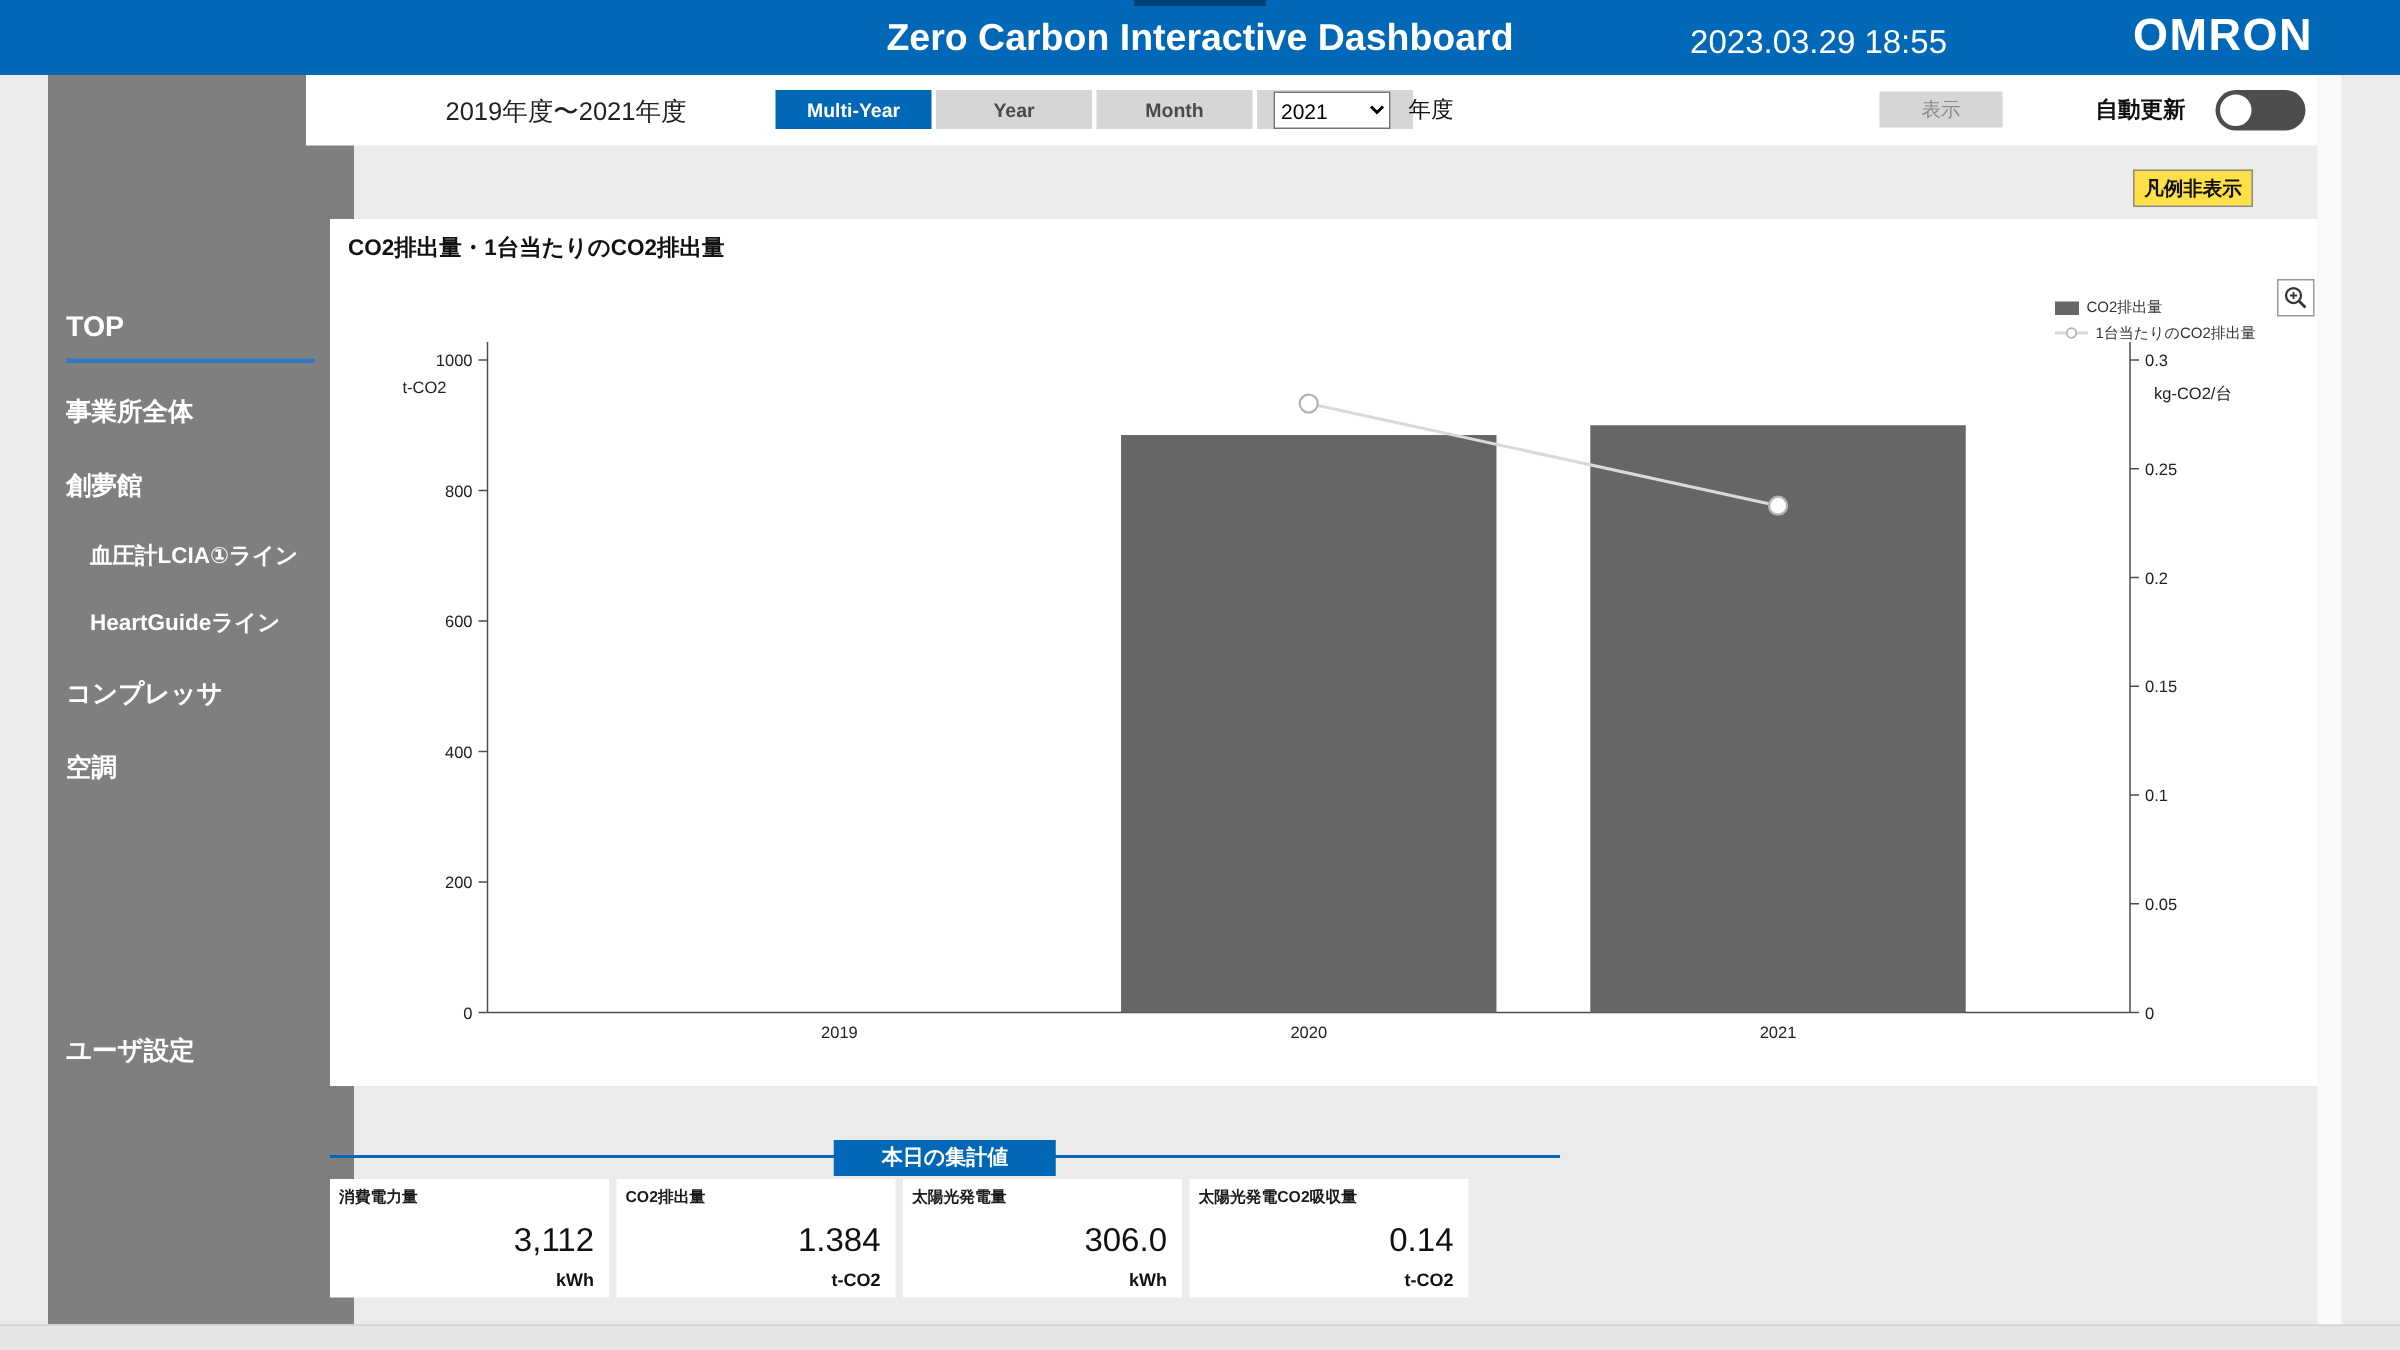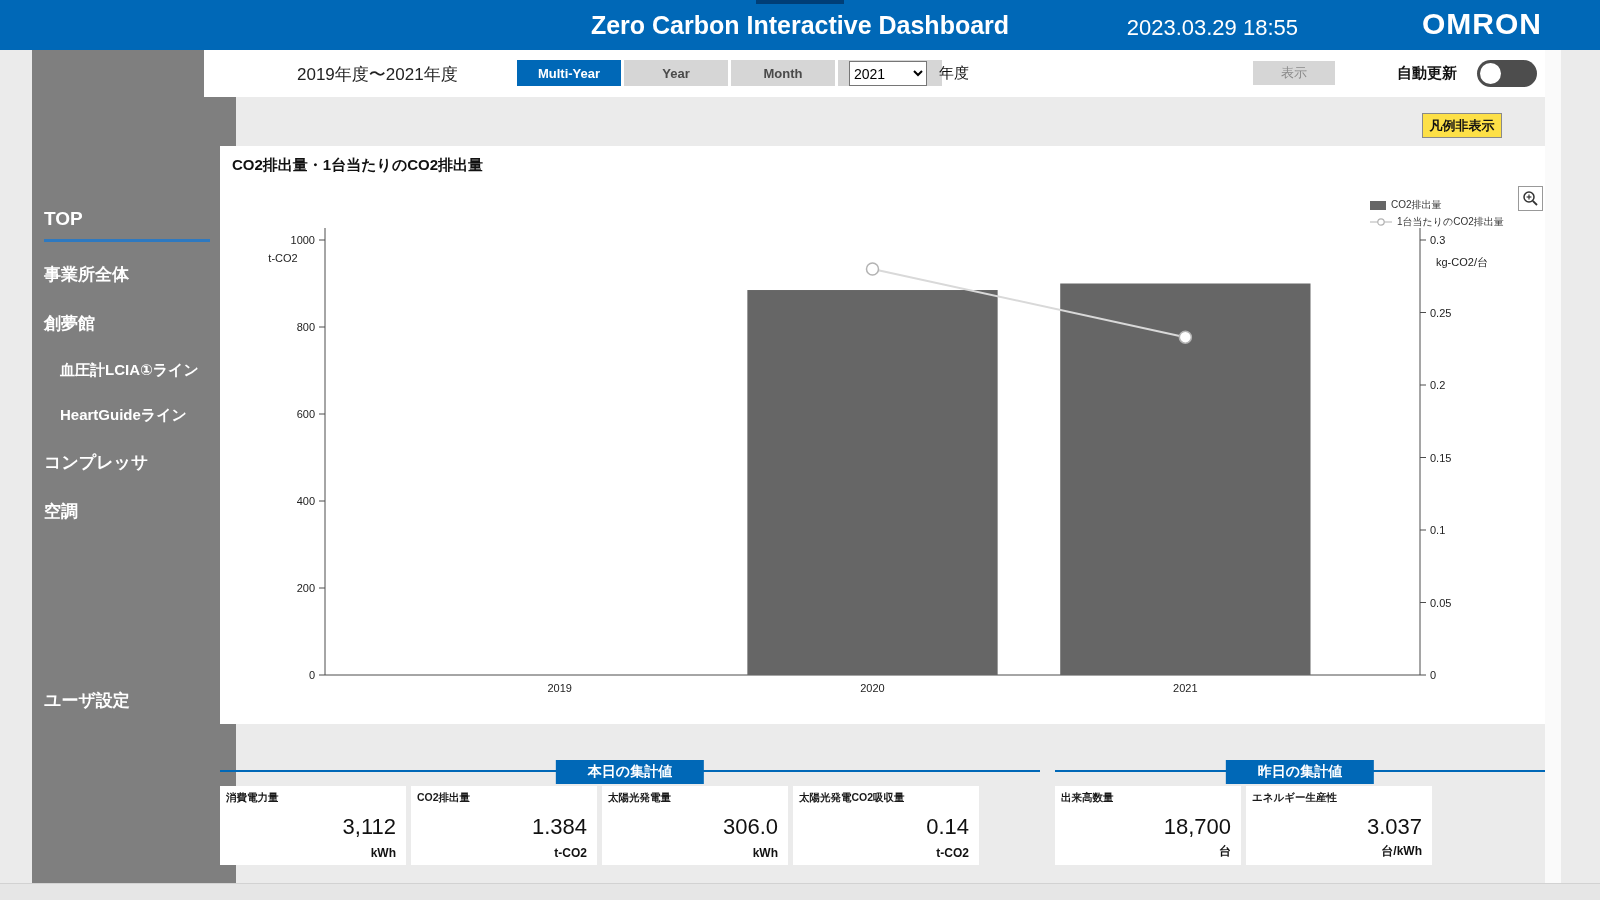--- a/index.html
+++ b/index.html
@@ -197,33 +197,17 @@
         <div class="unit">kWh</div>
       </div>
       <div class="card">
         <div class="lbl">太陽光発電CO2吸収量</div>
         <div class="val">0.14</div>
         <div class="unit">t-CO2</div>
       </div>
     </div>
   </div>
 
-  <div class="sum-group yesterday">
-    <div class="sum-line"></div>
-    <div class="sum-band">昨日の集計値</div>
-    <div class="cards">
-      <div class="card">
-        <div class="lbl">出来高数量</div>
-        <div class="val">18,700</div>
-        <div class="unit">台</div>
-      </div>
-      <div class="card">
-        <div class="lbl">エネルギー生産性</div>
-        <div class="val">3.037</div>
-        <div class="unit">台/kWh</div>
-      </div>
-    </div>
-  </div>
 
 </div>
 
 <div class="vscroll"></div>
 <div class="hscroll"></div>
 
 </body></html>

